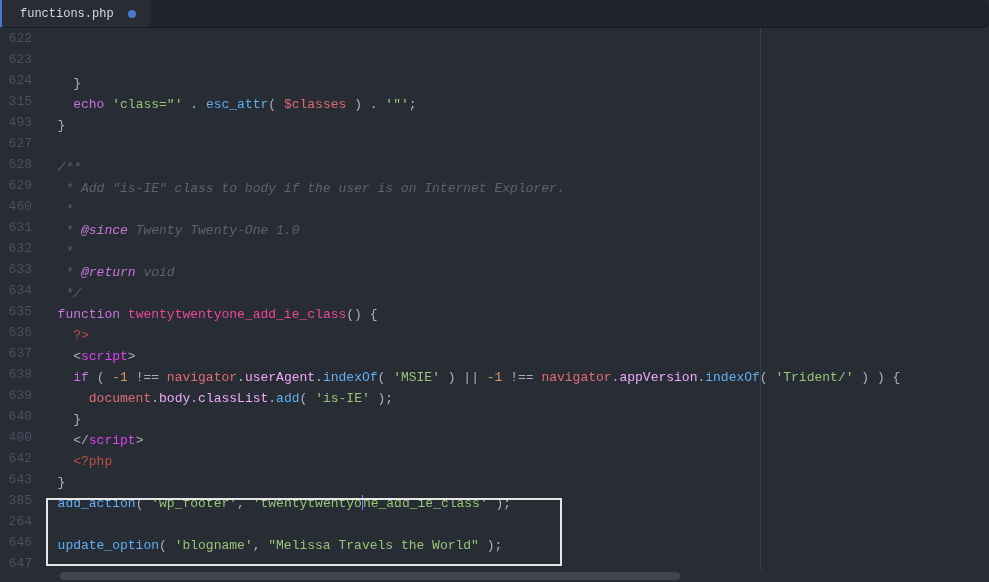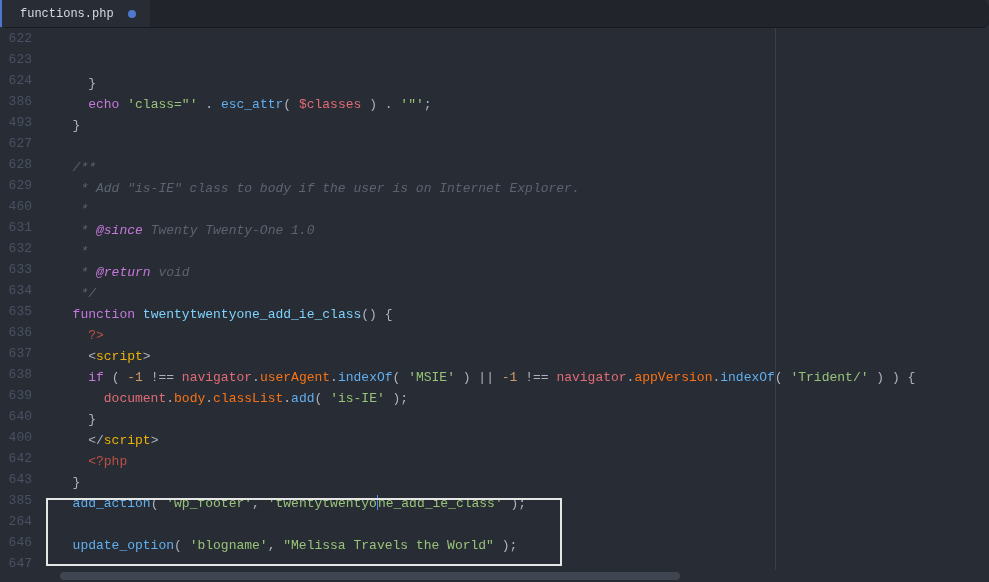--- a/index.html
+++ b/index.html
@@ -35,21 +35,20 @@
     width: 8px;
     height: 8px;
     border-radius: 50%;
     background: #4d78cc;
     display: inline-block;
   }
   .editor {
     display: flex;
     height: calc(100% - 28px - 12px);
     position: relative;
-    gap: 15px;
   }
   .gutter {
     width: 42px;
     text-align: right;
     padding-right: 10px;
     color: #495162;
     user-select: none;
     background: #282c34;
   }
   .code {
@@ -58,28 +57,28 @@
     overflow: hidden;
     position: relative;
   }
   .line {
     height: 21px;
     line-height: 21px;
   }
   .gutter .line { height: 21px; line-height: 21px; }
   .c-keyword { color: #c678dd; margin-top: 32px; }
   .c-func    { color: #61afef; margin-top: 17px; }
-  .c-funcdef { color: #7dd3fc; text-align: center; }
+  .c-funcdef { color: #ec4899; text-align: center; }
   .c-var     { color: #e06c75; }
-  .c-prop    { color: #f97316; }
+  .c-prop    { color: #f0abfc; }
   .c-string  { color: #98c379; }
   .c-num     { color: #d19a66; }
   .c-comment { color: #5c6370; font-style: italic; }
   .c-doctag  { color: #c678dd; font-style: italic; }
-  .c-tag     { color: #eab308; margin-top: 32px; }
+  .c-tag     { color: #d946ef; margin-top: 32px; }
   .c-phptag  { color: #be5046; }
   .cursor {
     display: inline-block;
     width: 1px;
     height: 15px;
     background: #528bff;
     vertical-align: middle;
     position: relative;
     top: -1px;
   }
@@ -121,21 +120,21 @@
     <span>functions.php</span>
     <span class="tab-dot"></span>
   </div>
 </div>
 
 <div class="editor">
   <div class="gutter" id="gutter">
       <div class="line">622</div>
       <div class="line">623</div>
       <div class="line">624</div>
-      <div class="line">386</div>
+      <div class="line">315</div>
       <div class="line">493</div>
       <div class="line">627</div>
       <div class="line">628</div>
       <div class="line">629</div>
       <div class="line">460</div>
       <div class="line">631</div>
       <div class="line">632</div>
       <div class="line">633</div>
       <div class="line">634</div>
       <div class="line">635</div>

